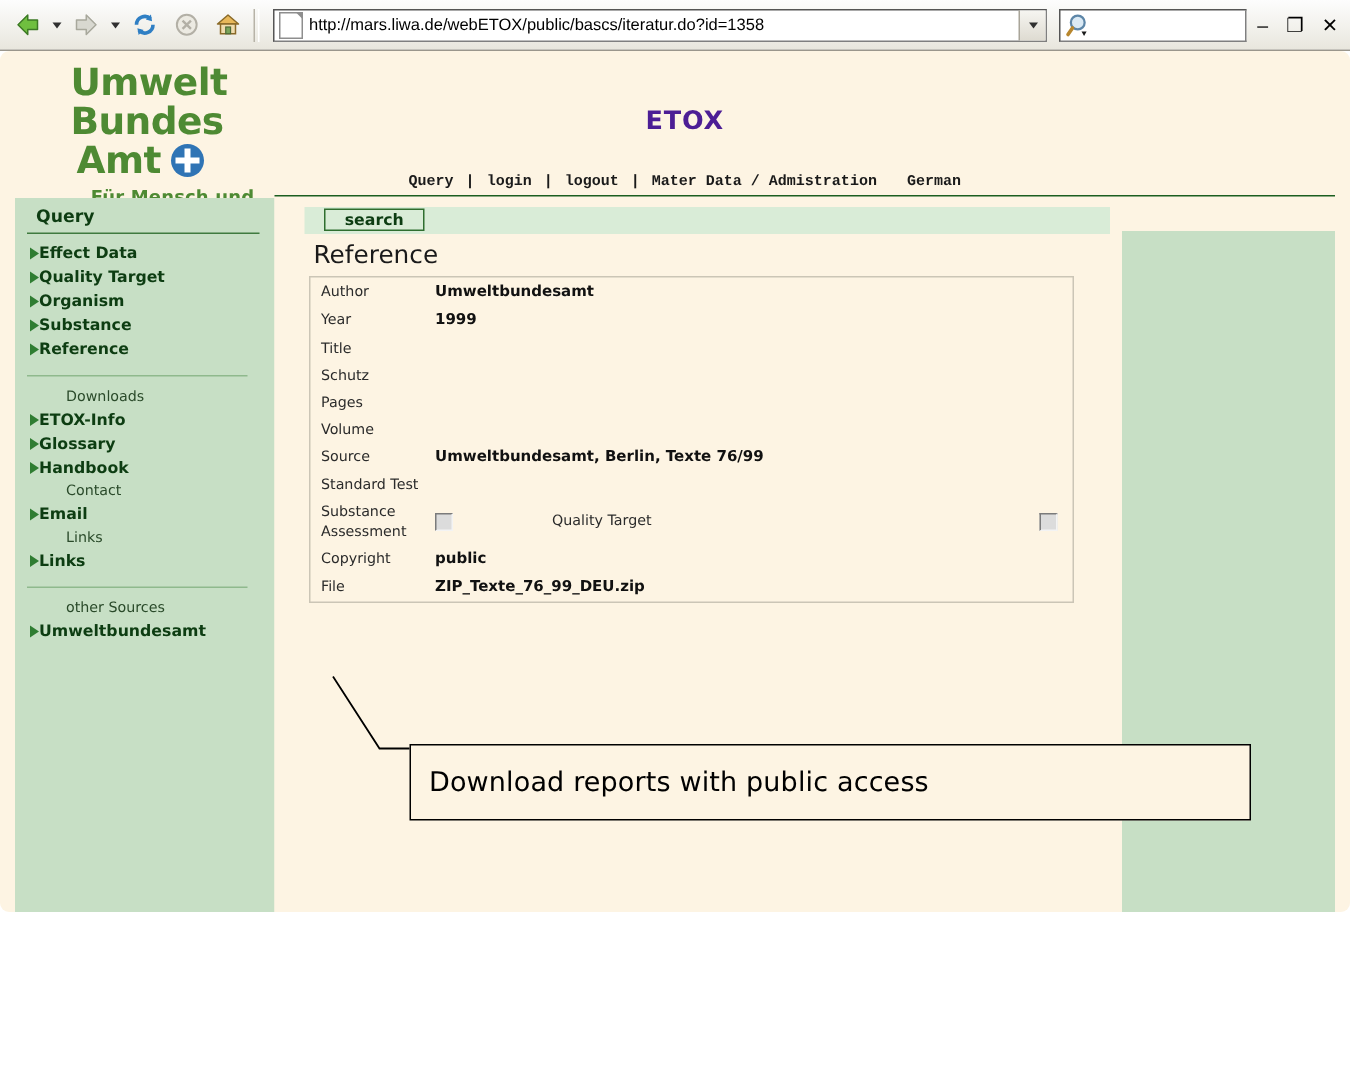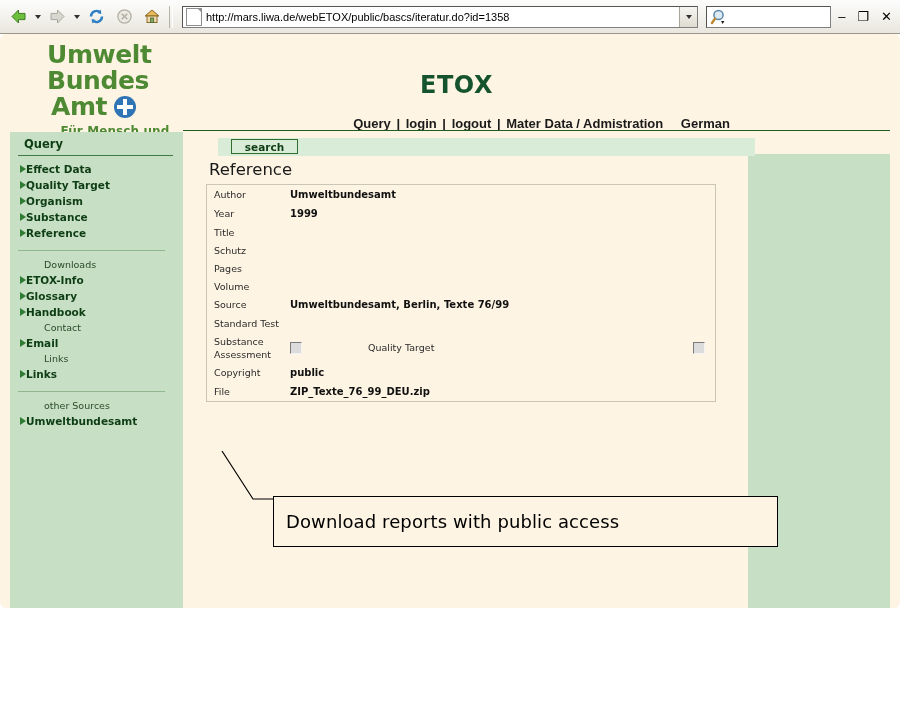--- a/index.html
+++ b/index.html
@@ -209,33 +209,33 @@
     left: 173px; top: 0;
     width: 707px;
     height: 97px;
   }
   .etox-title {
     position: absolute;
     left: 0; right: 0;
     top: 37px;
     text-align: center;
     font-family: "DejaVu Sans", sans-serif;
-    font-size: 24px;
-    font-weight: bold;
-    color: #14532d;
+    font-size: 17px;
+    font-weight: bold;
+    color: #4c1d95;
     letter-spacing: 0.5px;
     padding-right: 160px;
   }
   .topnav {
     position: absolute;
     left: 0; right: 0;
     top: 82px;
-    text-align: right;
-    font-family: Liberation Sans, sans-serif;
-    font-size: 13px;
+    text-align: center;
+    font-family: Liberation Mono, monospace;
+    font-size: 10px;
     font-weight: bold;
     color: #1a1a1a;
     padding-right: 160px;
   }
   .topnav a {
     color: #1a1a1a;
     text-decoration: none;
   }
   .topnav .sep { margin: 0 2px; font-weight: bold; }
   .topnav .german { margin-left: 14px; }
@@ -316,21 +316,21 @@
   
   .main {
     position: absolute;
     left: 173px; top: 98px;
     width: 565px;
     height: 476px;
     background: #fdf4e3;
   }
   .searchbar {
     position: absolute;
-    left: 35px; top: 6px;
+    left: 20px; top: 6px;
     width: 537px; height: 18px;
     background: #d9ecd7;
   }
   .search-btn {
     position: absolute;
     left: 13px; top: 1px;
     width: 67px; height: 15px;
     background: #d9ecd7;
     border: 1px solid #2f6e2f;
     color: #0d3d12;
@@ -407,21 +407,21 @@
     font-weight: normal;
     color: #2b2b2b;
     margin-left: 66px;
   }
   .cbox-right { margin-left: auto; margin-right: 4px; }
 
   
   .callout-box {
     position: absolute;
     left: 263px; top: 462px;
-    width: 505px; height: 51px;
+    width: 561px; height: 51px;
     border: 1px solid #000;
     background: #fdf4e3;
     box-sizing: border-box;
     display: flex;
     align-items: center;
     text-align: center;
   }
   .callout-text {
     font-family: "DejaVu Sans", sans-serif;
     font-size: 18px;

